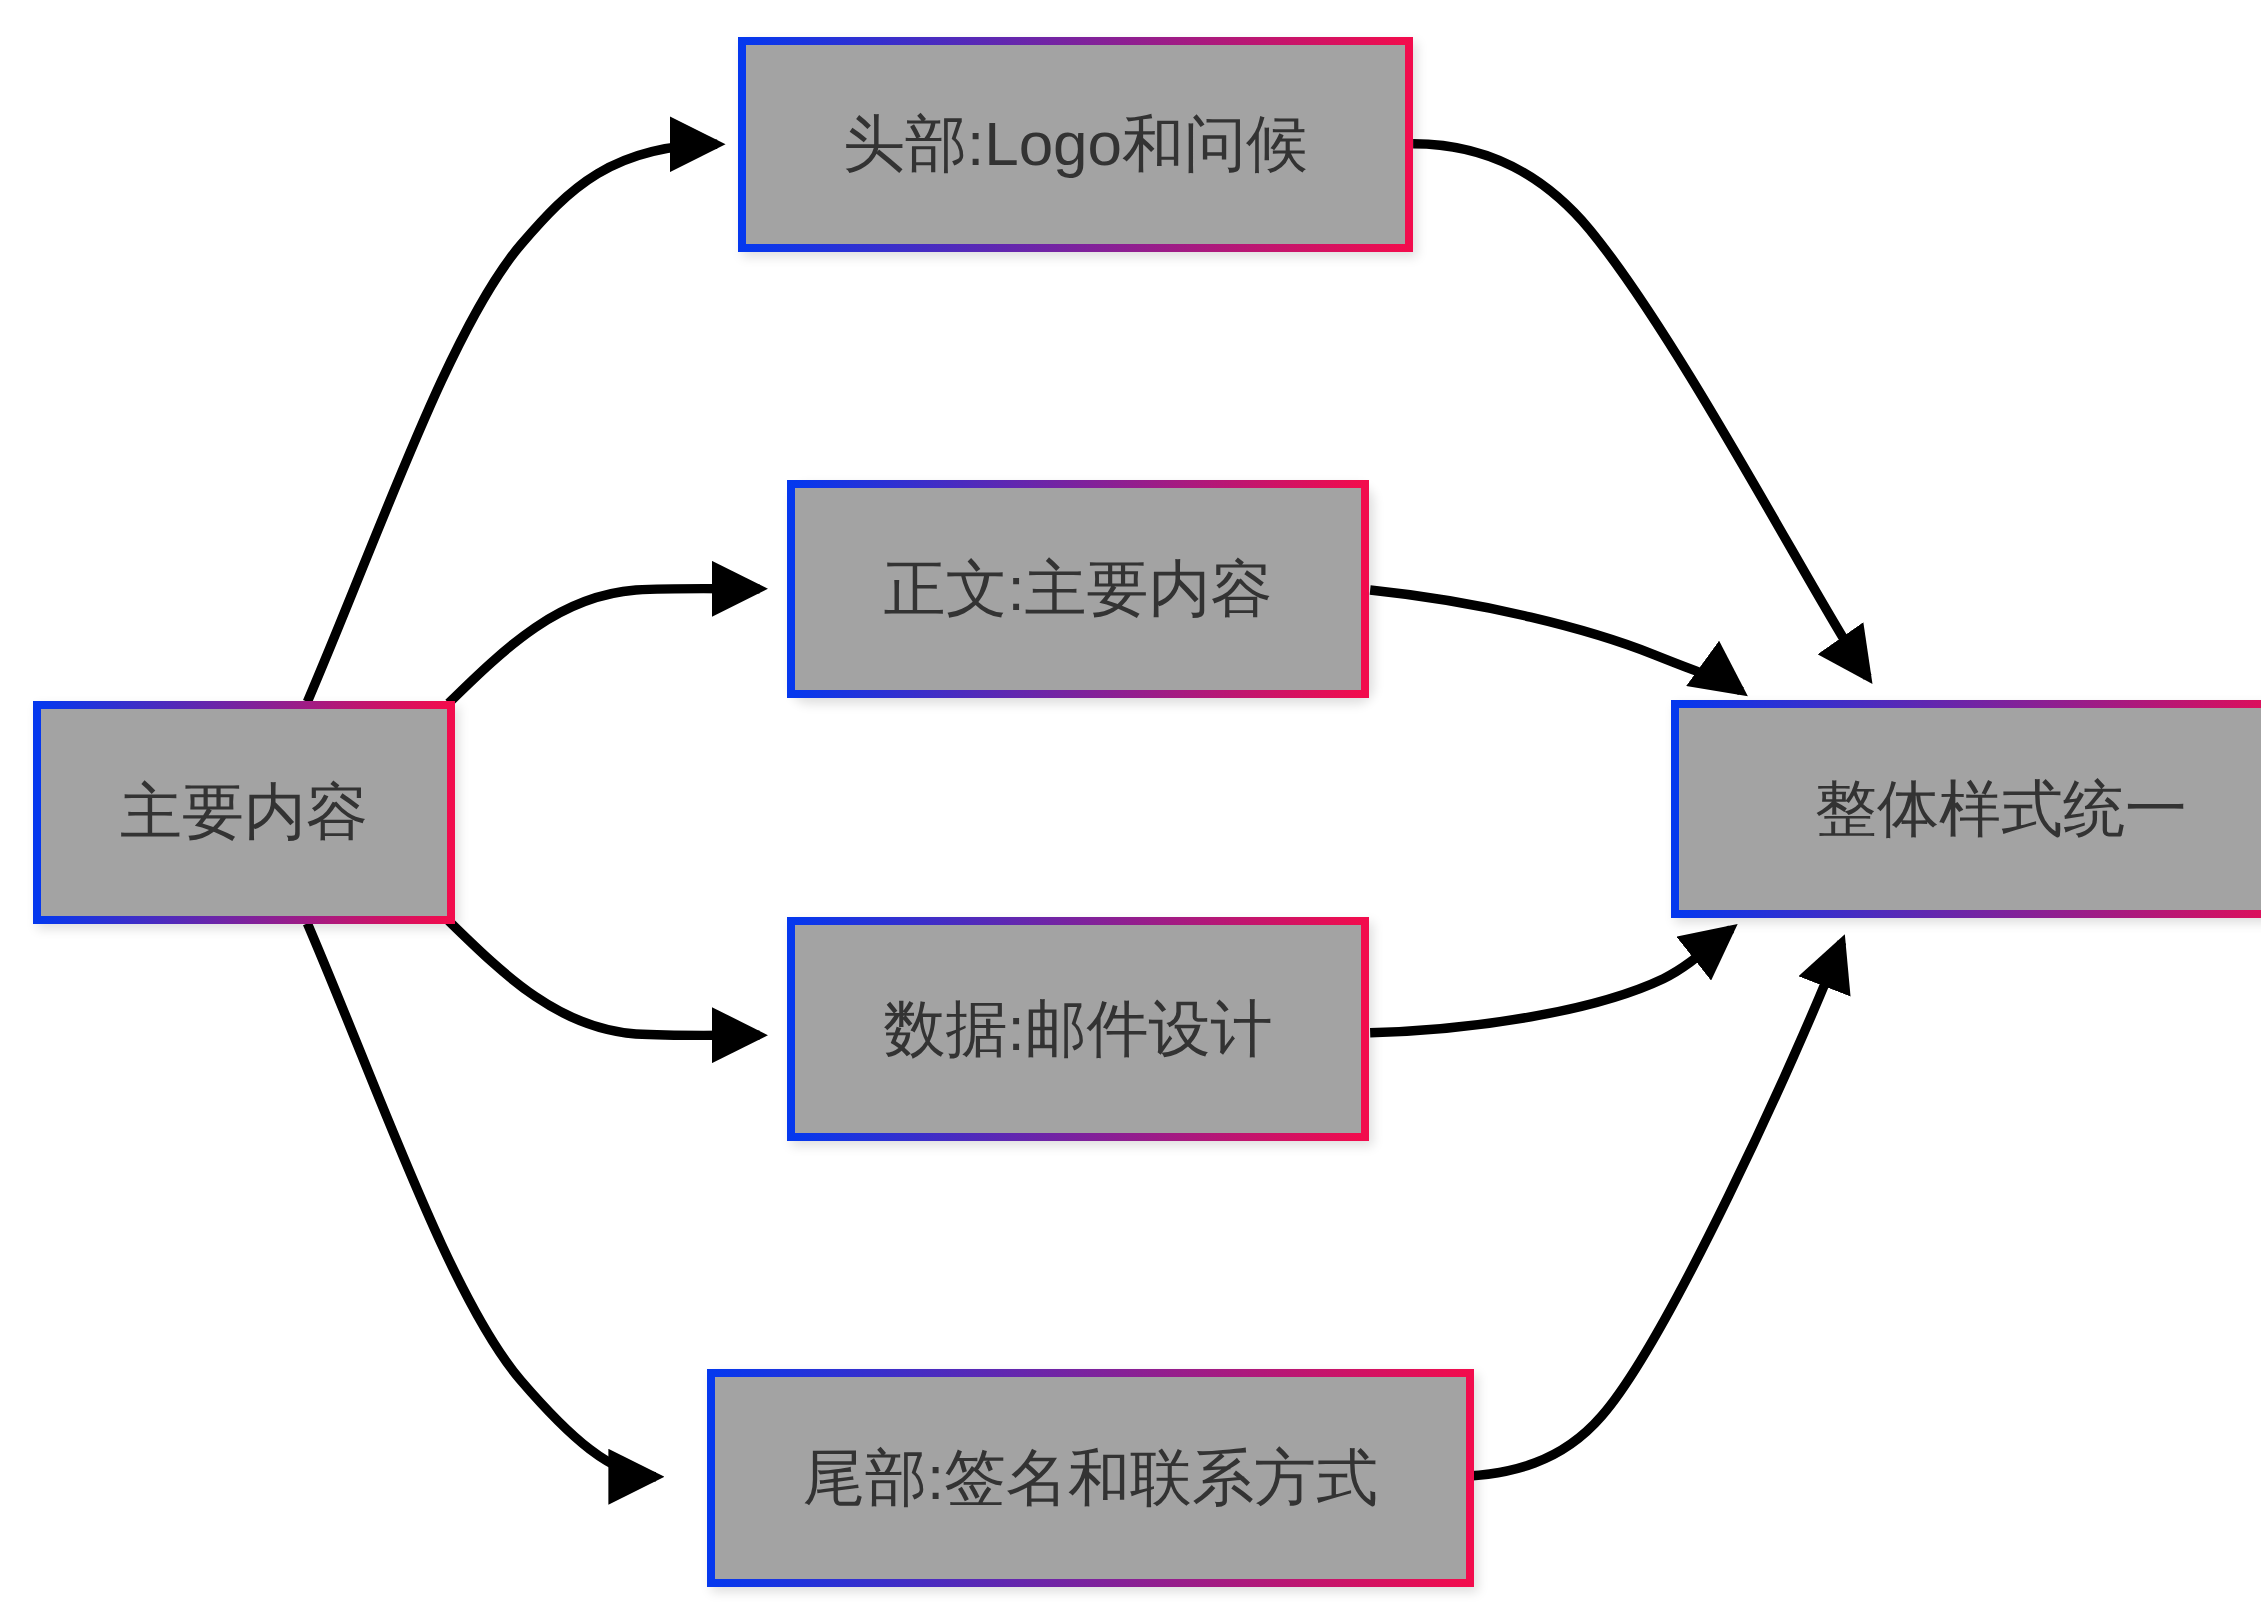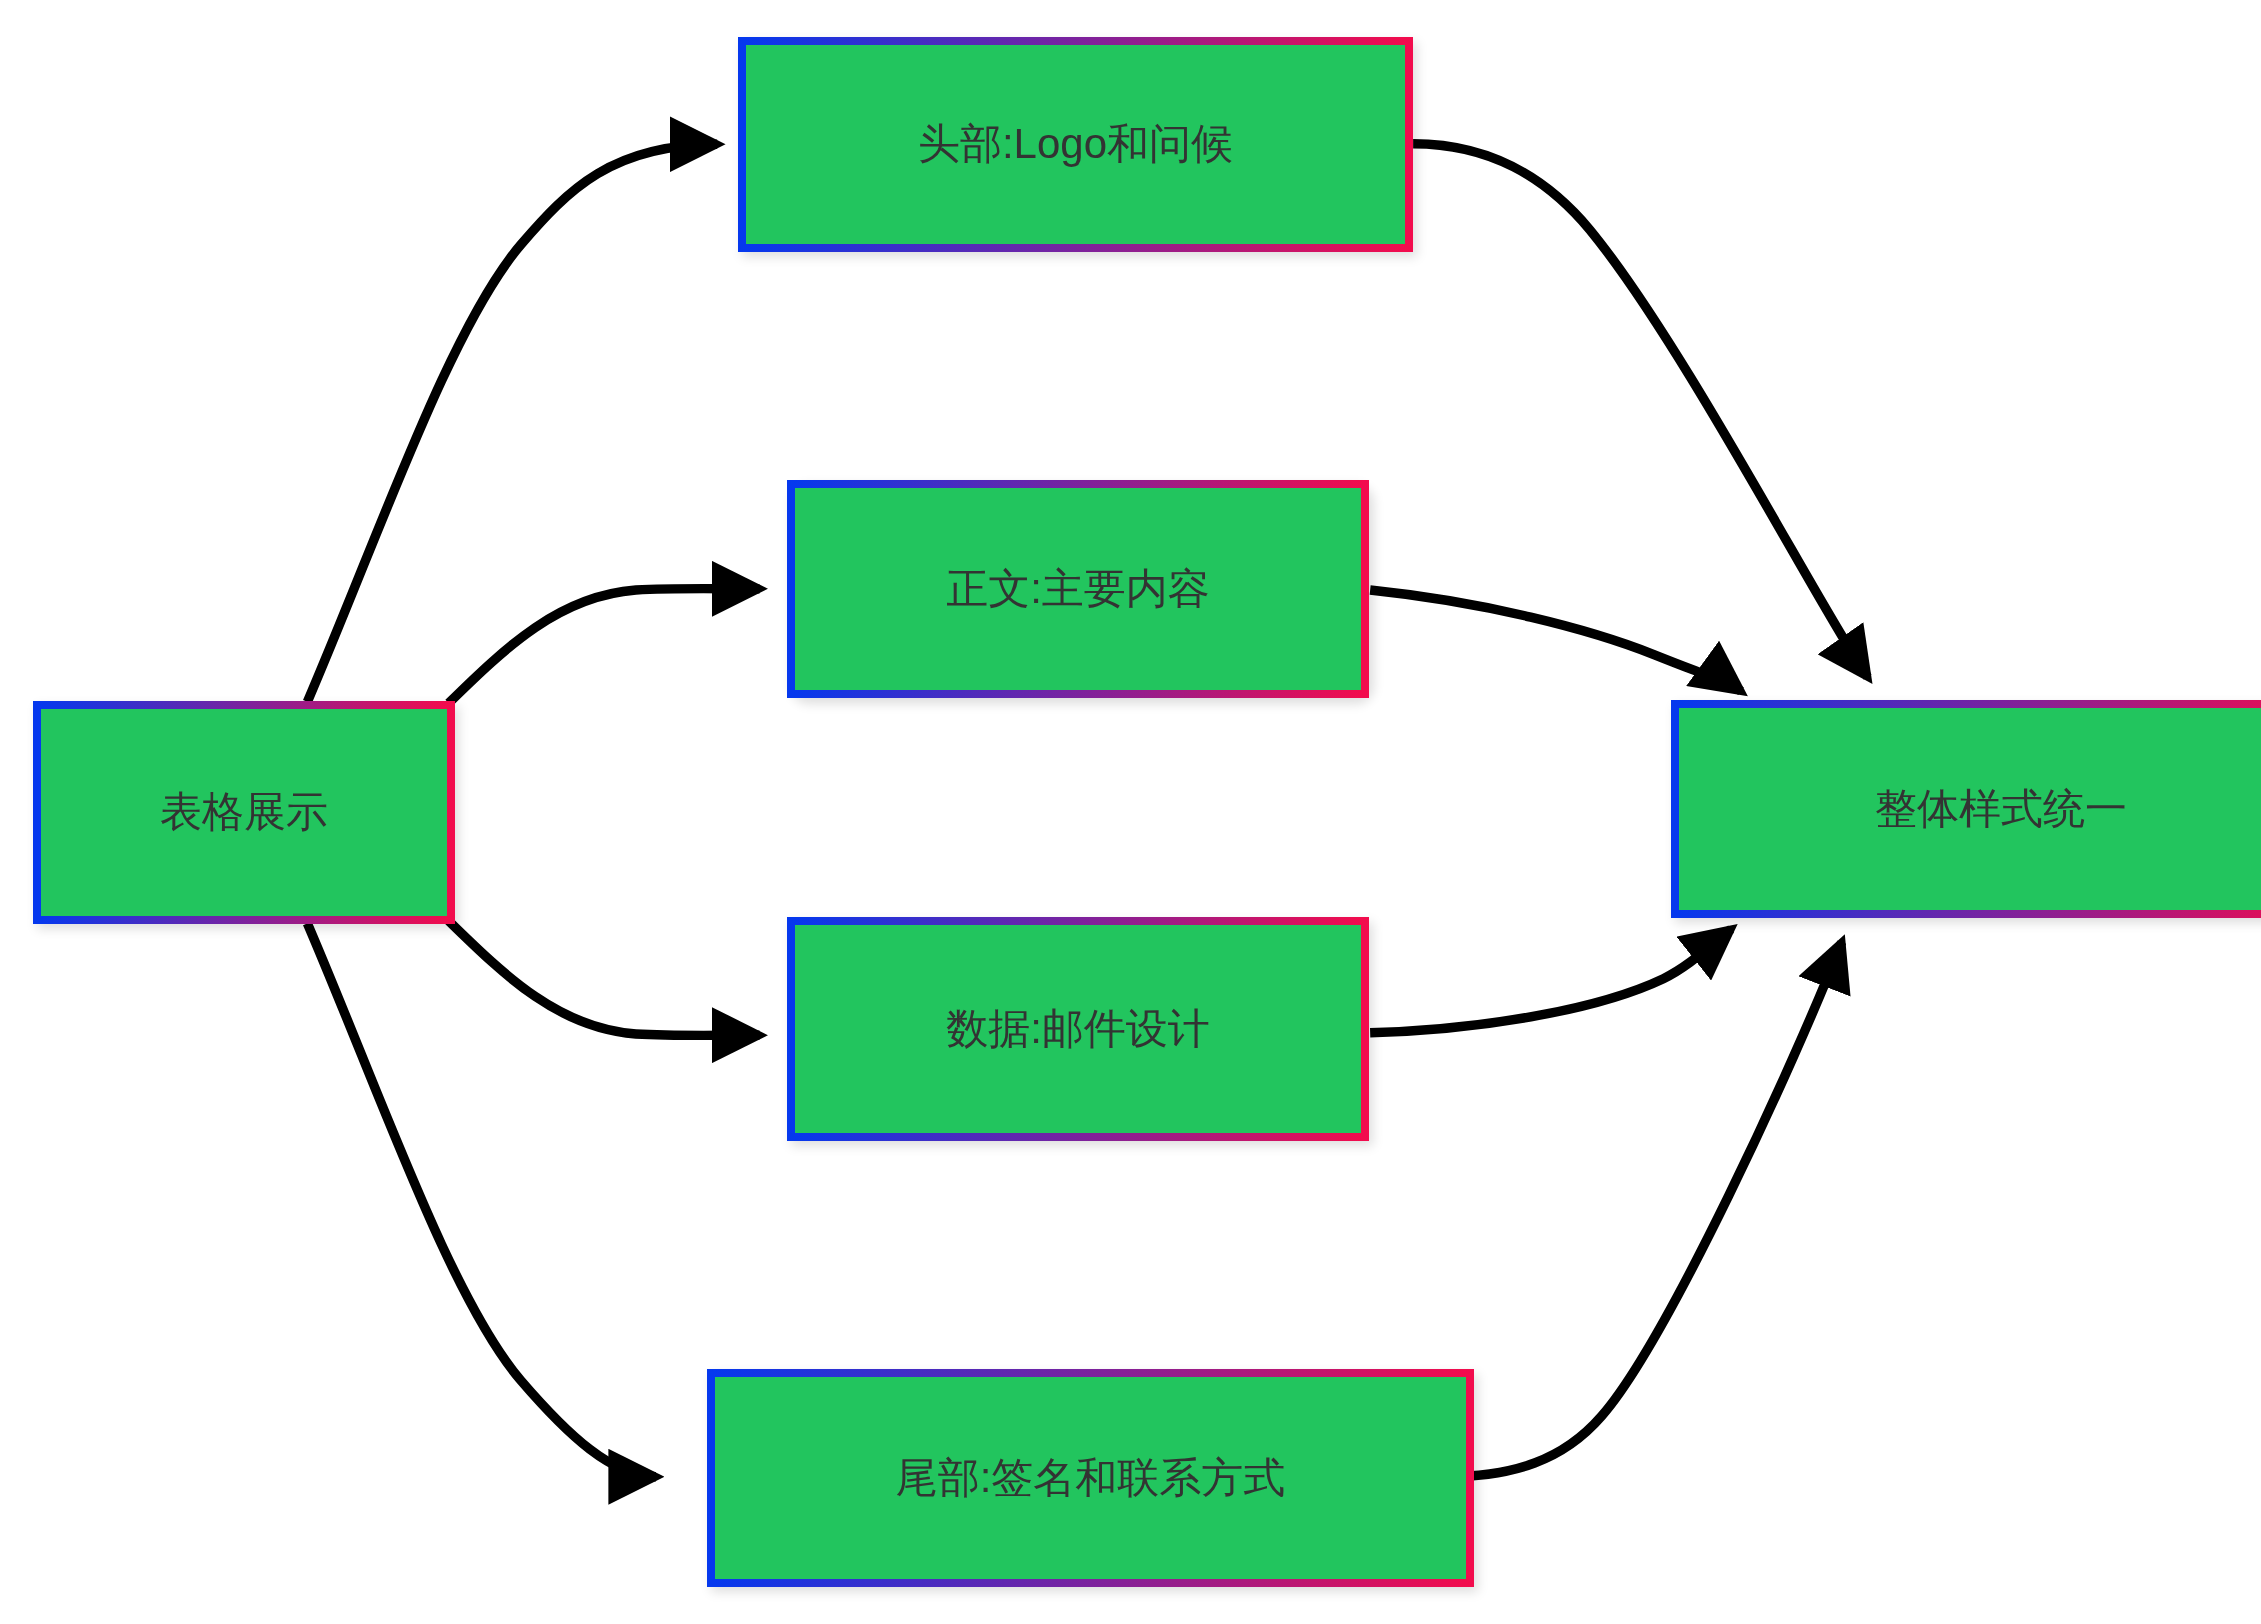--- a/index.html
+++ b/index.html
@@ -28,26 +28,26 @@
     stroke:var(--arrow);
     stroke-width:16;
     fill:none;
   }
   .node{
     position:absolute;
     box-sizing:border-box;
     display:flex;
     align-items:center;
     justify-content:center;
-    background:#22c55e;
+    background:#a3a3a3;
     border:8.2px solid transparent;
     border-image:linear-gradient(90deg,var(--grad-from),var(--grad-to)) 1;
     box-shadow:4.1px 5.3px 10.6px rgba(0,0,0,0.13);
     color:var(--node-text);
-    font-size:42px;
+    font-size:62px;
     line-height:1.2;
     white-space:nowrap;
     text-align:center;
   }
   .node-email   {left:33px;  top:701px; width:422px;  height:223px;}
   .node-header  {left:738px;top:37px;   width:675px; height:215px;}
   .node-body    {left:787px;top:480px;  width:582px;  height:218px;border-radius:18px;}
   .node-data    {left:787px;top:917px; width:582px;  height:224px;}
   .node-footer  {left:679px;top:1369px; width:767px; height:218px;margin-left:28px;}
   .node-unified {left:1671px;top:700px; width:660px;  height:218px;}
@@ -67,21 +67,21 @@
     <path class="edge" marker-end="url(#arrowhead)" d="M 762 1194 C 860 1098 950 1012 1080 1002 C 1150 998 1210 1000 1290 1000"></path>
     <path class="edge" marker-end="url(#arrowhead)" d="M 762 1564 C 860 1660 950 1746 1080 1756 C 1150 1760 1210 1758 1290 1758"></path>
     <path class="edge" marker-end="url(#arrowhead)" d="M 522 1568 C 645 1855 765 2205 885 2345 C 965 2438 1040 2508 1114 2508"></path>
     <path class="edge" marker-end="url(#arrowhead)" d="M 2400 244 C 2530 244 2625 300 2700 390 C 2860 585 3095 1040 3172 1150"></path>
     <path class="edge" marker-end="url(#arrowhead)" d="M 2327 1002 C 2520 1022 2700 1068 2810 1112 C 2900 1148 2935 1158 2957 1174"></path>
     <path class="edge" marker-end="url(#arrowhead)" d="M 2327 1754 C 2530 1748 2720 1712 2825 1662 C 2868 1641 2902 1608 2940 1578"></path>
     <path class="edge" marker-end="url(#arrowhead)" d="M 2455 2508 C 2570 2508 2655 2480 2720 2405 C 2830 2280 3050 1800 3128 1600"></path>
   </svg>
 
   <div class="node node-email">
-    <span>表格展示</span>
+    <span>主要内容</span>
   </div>
 
   <div class="node node-header">
     <span>头部:Logo和问候</span>
   </div>
 
   <div class="node node-body">
     <span>正文:主要内容</span>
   </div>
 

